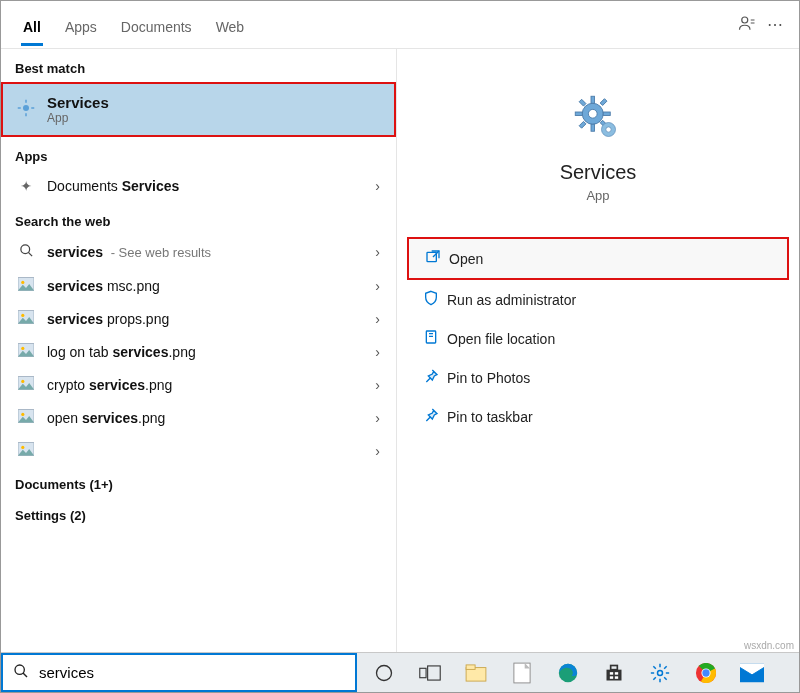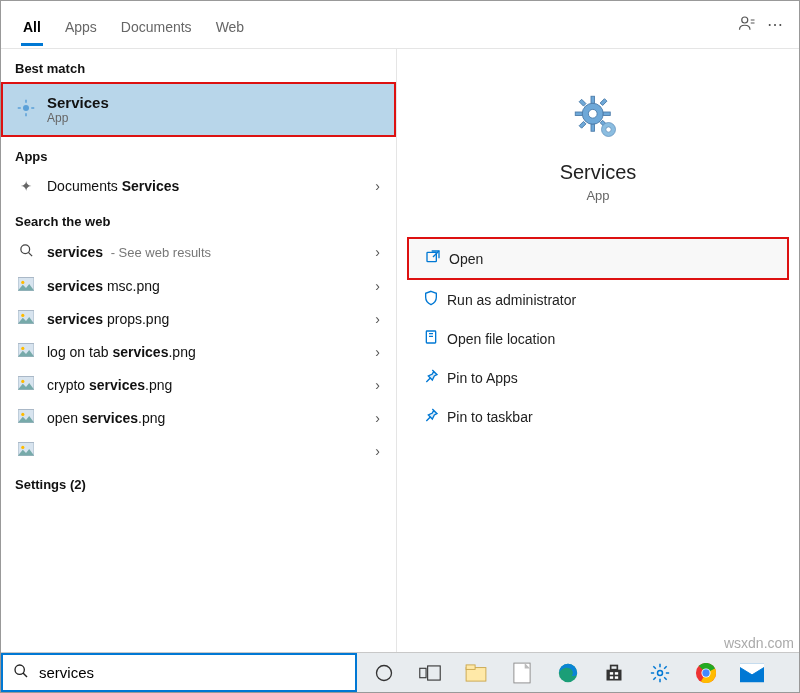--- a/index.html
+++ b/index.html
@@ -32,21 +32,21 @@
     .action { display: flex; align-items: center; padding: 10px 16px; font-size: 14px; cursor: pointer; color: #222; }
     .action .ai { width: 24px; color: #0078d4; font-size: 15px; text-align: left; }
     .action.hl { border: 2px solid #d11; background: #f8f8f8; }
     .footer-sections .section-h { padding-top: 10px; }
     .taskbar { height: 40px; background: #e8ecef; border-top: 1px solid #c8c8c8; display: flex; align-items: stretch; }
     .search-box { width: 356px; border: 2px solid #0078d4; background: #fff; display: flex; align-items: center; padding: 0 10px; margin: 0; }
     .search-box .sicon { color: #333; margin-right: 10px; }
     .search-box input { border: none; outline: none; flex: 1; font-size: 15px; color: #000; background: transparent; }
     .tb-icons { display: flex; align-items: center; gap: 0; padding: 0 4px; flex: 1; }
     .tb-btn { width: 46px; height: 40px; display: flex; align-items: center; justify-content: center; font-size: 18px; cursor: pointer; }
-    .watermark { position: absolute; right: 6px; bottom: 42px; font-size: 14px; color: #aaa; }
+    .watermark { position: absolute; right: 6px; bottom: 42px; font-size: 10px; color: #aaa; }
     .chev { font-size: 14px; }
     b { font-weight: 700; }
   </style>
 </head>
 <body>
 
 <div class="window">
   <div class="tabs">
     <div class="tab active">All</div>
     <div class="tab">Apps</div>
@@ -153,20 +153,21 @@
             <div class="icon-slot"><svg width="16" height="14" viewBox="0 0 20 16">
                 <rect x="0" y="0" width="20" height="16" fill="#d8e4ef" stroke="#9ab"></rect>
                 <circle cx="6" cy="6" r="2" fill="#fb0"></circle>
                 <path d="M0 16l6-7 4 4 4-5 6 8z" fill="#7aa"></path>
               </svg></div>
             <div class="chev">›</div>
           </div>
         </div>
 
       <div class="footer-sections">
+        <div class="section-h">Documents (1+)</div>
         <div class="section-h">Settings (2)</div>
       </div>
     </div>
 
     <div class="right">
       <div class="preview">
         <div class="gear-svg">
           <svg viewBox="0 0 64 64">
             <g fill="#6ea8d8" stroke="#4a7aa8" stroke-width="1">
               <circle cx="26" cy="26" r="12"></circle>
@@ -217,21 +218,21 @@
               </svg>
           </span>
           <span>Open file location</span>
         </div>
         <div class="action">
           <span class="ai">
             <svg width="16" height="16" viewBox="0 0 24 24" fill="none" stroke="#0078d4" stroke-width="2">
                 <path d="M14 3l7 7-4 2-3 6-3-3-6 6 6-6-3-3 6-3 2-4z" fill="#0078d4" fill-opacity="0.15"></path>
               </svg>
           </span>
-          <span>Pin to Apps</span>
+          <span>Pin to Photos</span>
         </div>
         <div class="action">
           <span class="ai">
             <svg width="16" height="16" viewBox="0 0 24 24" fill="none" stroke="#0078d4" stroke-width="2">
                 <path d="M14 3l7 7-4 2-3 6-3-3-6 6 6-6-3-3 6-3 2-4z" fill="#0078d4" fill-opacity="0.15"></path>
               </svg>
           </span>
           <span>Pin to taskbar</span>
         </div>
       </div>

